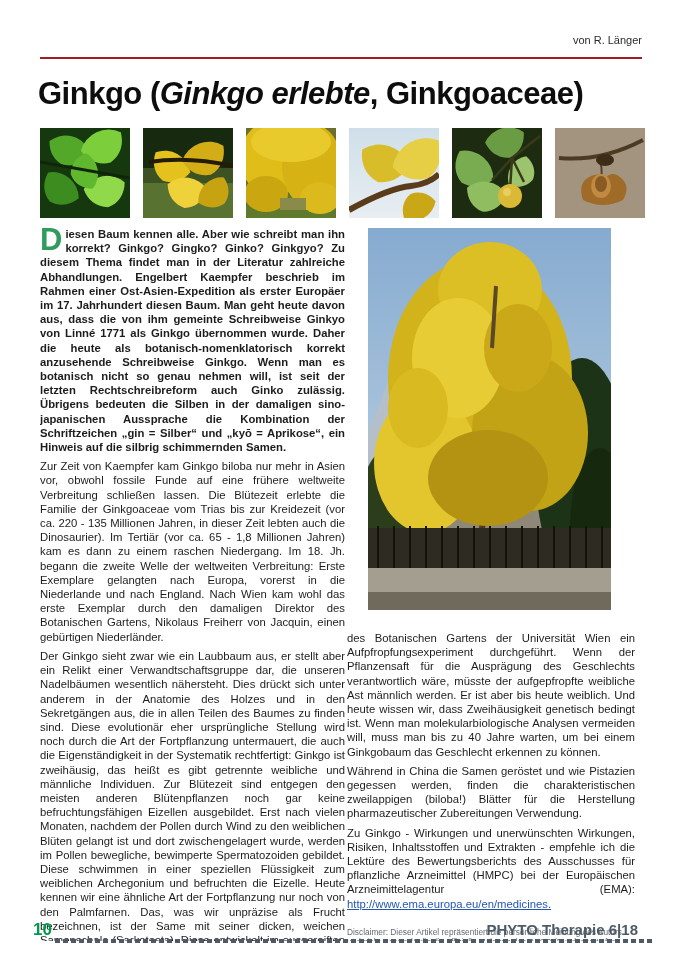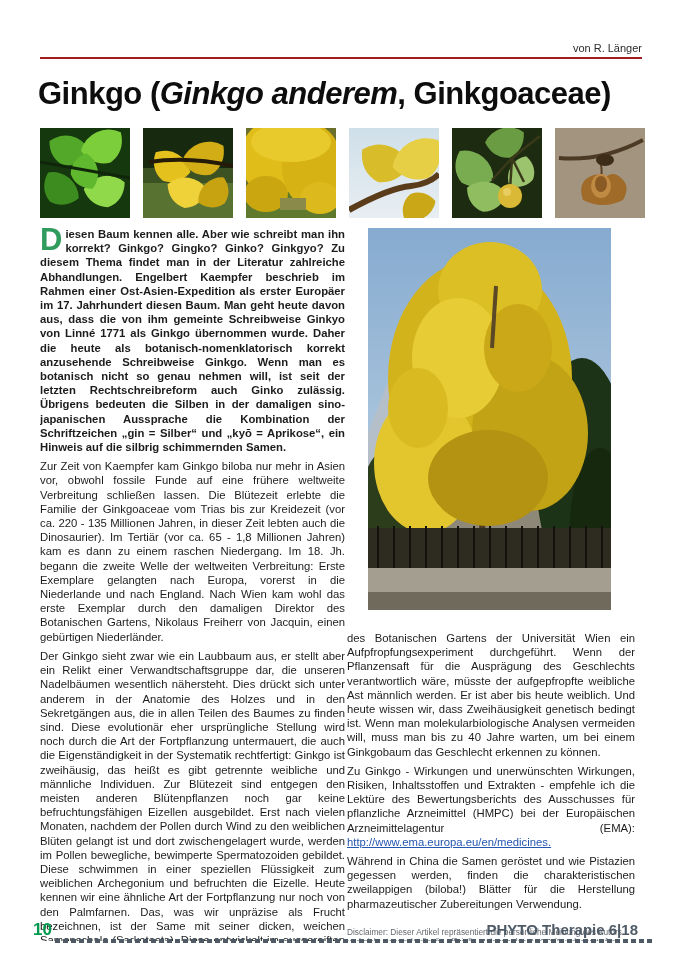--- a/index.html
+++ b/index.html
@@ -2,21 +2,21 @@
 <html lang="de"><head>
 <meta charset="utf-8">
 <style>
   html,body{margin:0;padding:0;background:#ffffff;}
   #page{position:relative;width:682px;height:965px;background:#fff;overflow:hidden;
         font-family:"Liberation Sans",sans-serif;color:#1c1c1c;}
 
   
   .section-title{position:absolute;left:40px;top:24px;font-size:27px;color:#2f9b68;
                  letter-spacing:1.5px;font-weight:400;}
-  .author{position:absolute;right:40px;top:42px;font-size:11px;color:#2b2b2b;}
+  .author{position:absolute;right:40px;top:34px;font-size:11px;color:#2b2b2b;}
   .red-rule{position:absolute;left:40px;top:57px;width:602px;height:2px;background:#a01d22;}
 
   
   .art-title{position:absolute;left:38px;top:76px;width:610px;font-size:31px;font-weight:bold;
              color:#0d0d0d;letter-spacing:-0.5px;white-space:nowrap;}
   .art-title .latin{font-style:italic;}
 
   
   .thumbs{position:absolute;left:40px;top:128px;width:602px;height:90px;display:flex;gap:13px;}
   .thumb{width:90px;height:90px;overflow:hidden;flex:0 0 auto;}
@@ -56,21 +56,21 @@
       <linearGradient id="skyg2" x1="0" y1="0" x2="0" y2="1">
         <stop offset="0" stop-color="#cfdfe9"></stop>
           <stop offset="1" stop-color="#e8eef2"></stop>
       </linearGradient>
     </defs>
   </svg>
 
   <div class="author">von R. Länger</div>
   <div class="red-rule"></div>
 
-  <div class="art-title"><span>Ginkgo (</span><span class="latin">Ginkgo anderem</span><span>, Ginkgoaceae)</span></div>
+  <div class="art-title"><span>Ginkgo (</span><span class="latin">Ginkgo erlebte</span><span>, Ginkgoaceae)</span></div>
 
   <div class="thumbs">
     <div class="thumb">
       <svg width="90" height="90" viewBox="0 0 90 90">
         <rect width="90" height="90" fill="#16380e"></rect>
         <use href="#leaf-shape" fill="#53a82a" transform="translate(2,2) scale(0.5) rotate(12 50 50)"></use>
         <use href="#leaf-shape" fill="#7ccf3a" transform="translate(38,-4) scale(0.55) rotate(-25 50 50)"></use>
         <use href="#leaf-shape" fill="#3c8c1f" transform="translate(-8,40) scale(0.5) rotate(40 50 50)"></use>
         <use href="#leaf-shape" fill="#8fd94a" transform="translate(40,42) scale(0.52) rotate(-10 50 50)"></use>
         <use href="#leaf-shape" fill="#5fb82e" transform="translate(18,22) scale(0.45) rotate(80 50 50)"></use>
@@ -167,22 +167,22 @@
         <path d="M128,58 L124,120" stroke="#5a4826" stroke-width="4" fill="none"></path>
         <rect x="0" y="300" width="243" height="44" fill="#2e2c20"></rect>
         <g stroke="#14120c" stroke-width="2">
           <path d="M10,298 V344 M26,298 V344 M42,298 V344 M58,298 V344 M74,298 V344 M90,298 V344 M106,298 V344 M122,298 V344 M138,298 V344 M154,298 V344 M170,298 V344 M186,298 V344 M202,298 V344 M218,298 V344 M234,298 V344"></path>
         </g>
         <rect x="0" y="340" width="243" height="26" fill="#a49e90"></rect>
         <rect x="0" y="364" width="243" height="18" fill="#6f6a5c"></rect>
       </svg>
     </div>
     <p class="body-text">des Botanischen Gartens der Universität Wien ein Aufpfropfungsexperiment durchgeführt. Wenn der Pflanzensaft für die Ausprägung des Geschlechts verantwortlich wäre, müsste der aufgepfropfte weibliche Ast männlich werden. Er ist aber bis heute weiblich. Und heute wissen wir, dass Zweihäusigkeit genetisch bedingt ist. Wenn man molekularbiologische Analysen vermeiden will, muss man bis zu 40 Jahre warten, um bei einem Ginkgobaum das Geschlecht erkennen zu können.</p>
+    <p class="body-text">Während in China die Samen geröstet und wie Pistazien gegessen werden, finden die charakteristischen zweilappigen (biloba!) Blätter für die Herstellung pharmazeutischer Zubereitungen Verwendung.</p>
     <p class="body-text"><span>Zu Ginkgo - Wirkungen und unerwünschten Wirkungen, Risiken, Inhaltsstoffen und Extrakten - empfehle ich die Lektüre des Bewertungsberichts des Ausschusses für pflanzliche Arzneimittel (HMPC) bei der Europäischen Arzneimittelagentur (EMA): </span><a class="ext-link" href="#">http://www.ema.europa.eu/en/medicines.</a></p>
-    <p class="body-text">Während in China die Samen geröstet und wie Pistazien gegessen werden, finden die charakteristischen zweilappigen (biloba!) Blätter für die Herstellung pharmazeutischer Zubereitungen Verwendung.</p>
     <p class="body-text disclaimer">Disclaimer: Dieser Artikel repräsentiert die persönliche Meinung des Autors und nicht zwangsläufig die offizielle Meinung des BASG (Bundesamts für Sicherheit im Gesundheitswesen) / der AGES Medizinmarktaufsicht.</p>
   </div>
 
   <div class="page-number">10</div>
   <div class="journal">PHYTO Therapie 6|18</div>
   <div class="dashed-rule"></div>
 
 </div>
 
 </body></html>

